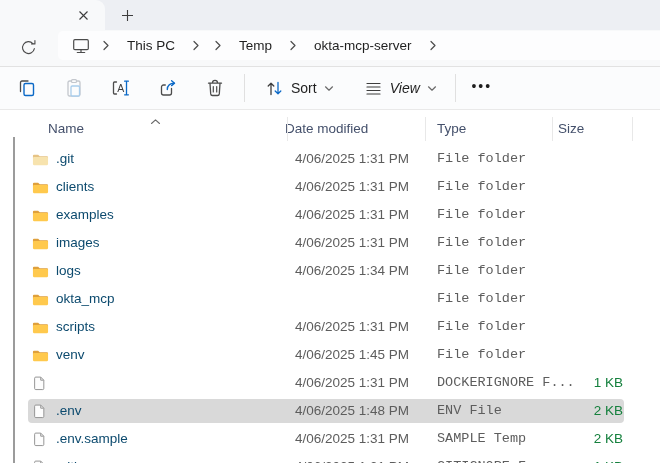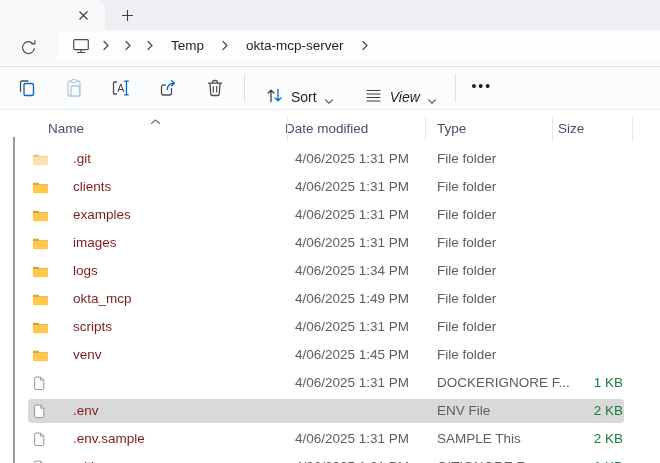--- a/index.html
+++ b/index.html
@@ -29,40 +29,40 @@
               border:none;background:transparent;padding:0;border-radius:4px;}
 
   
   .toolbar{position:absolute;top:66px;left:0;right:0;height:44px;background:#fbfcfd;
            border-top:1px solid #e2e2e2;border-bottom:1px solid #e9e9e9;
            display:flex;align-items:center;padding-left:8px;box-sizing:border-box;}
   .tbtn{width:38px;height:34px;margin-right:9px;border:none;background:transparent;border-radius:5px;
         display:flex;align-items:center;justify-content:center;padding:0;}
   .tsep{width:1px;height:28px;background:#e0e0e0;margin:0 10px 0 1px;}
   .tbtn-label{height:34px;border:none;background:transparent;border-radius:5px;display:flex;
-              align-items:flex-end;gap:7px;padding:0 10px;font:14px "Liberation Sans","DejaVu Sans",sans-serif;color:#1f1f1f;}
+              align-items:center;gap:7px;padding:0 10px;font:14px "Liberation Sans","DejaVu Sans",sans-serif;color:#1f1f1f;}
   .tbtn-more{width:40px;height:34px;border:none;background:transparent;border-radius:5px;
              font:14px "Liberation Sans","DejaVu Sans",sans-serif;letter-spacing:2px;color:#1f1f1f;padding-bottom:6px;}
 
   
   .content{position:absolute;top:111px;left:0;right:0;bottom:0;background:#fff;}
   .pane-splitter{position:absolute;left:13px;top:26px;bottom:0;width:2px;background:#9b9b9b;}
   .listhead{position:absolute;top:2px;left:0;right:0;height:32px;text-decoration:underline;}
   .hcell{position:absolute;top:0;height:32px;line-height:32px;font-size:13.5px;color:#44506b;white-space:nowrap;}
   .h-name{left:48px;} .h-date{left:285px;} .h-type{left:437px;text-align:center;} .h-size{left:558px;}
   .hsep{position:absolute;top:4px;height:24px;width:1px;background:#e8e8e8;}
   .sortind{position:absolute;left:150px;top:-1px;}
   .rows{position:absolute;top:34px;left:0;right:0;bottom:0;overflow:hidden;}
   .row{position:relative;height:28px;}
   .row.selected .rowbg{position:absolute;left:28px;width:596px;top:2px;bottom:2px;background:#d9d9d9;border-radius:4px;}
   .cell{position:absolute;top:0;height:28px;line-height:28px;font-size:13.5px;white-space:nowrap;}
   .c-icon{left:32px;top:6px;height:16px;line-height:16px;}
-  .c-name{left:73px;color:#7f1d1d;}
+  .c-name{left:56px;color:#0c4a6e;}
   .c-date{left:295px;color:#5d5d5d;}
-  .c-type{left:437px;color:#5d5d5d;}
+  .c-type{left:437px;color:#5d5d5d;font-family:Liberation Mono, monospace;}
   .c-size{left:548px;width:75px;text-align:right;color:#15803d;}
   .row .i-folder,.row .i-file{display:none;}
   .row.folder .i-folder,.row.folder-empty .i-folder,.row.file .i-file{display:block;}
   .row.folder .f-back{fill:#dfa03c;} .row.folder .f-front{fill:#ffc94d;}
   .row.folder-empty .f-back{fill:#e6c385;} .row.folder-empty .f-front{fill:#f7e3ae;}
 </style>
 </head>
 <body>
 
 <div class="window">
@@ -96,20 +96,21 @@
           <path d="M10 13.7 v2.6" stroke="#4c4c4c" stroke-width="1.2"></path>
           <path d="M6.3 16.5 h7.4" stroke="#4c4c4c" stroke-width="1.2" stroke-linecap="round"></path>
         </svg>
       </span>
       <span class="crumbs">
   <span class="crumb-chev">
     <svg width="8" height="11" viewBox="0 0 8 11">
       <path d="M2 1.5 L6 5.5 L2 9.5" stroke="#4c4c4c" stroke-width="1.2" fill="none" stroke-linecap="round" stroke-linejoin="round"></path>
     </svg>
   </span>
+<button class="crumb">This PC</button>
   <span class="crumb-chev">
     <svg width="8" height="11" viewBox="0 0 8 11">
       <path d="M2 1.5 L6 5.5 L2 9.5" stroke="#4c4c4c" stroke-width="1.2" fill="none" stroke-linecap="round" stroke-linejoin="round"></path>
     </svg>
   </span>
   <span class="crumb-chev">
     <svg width="8" height="11" viewBox="0 0 8 11">
       <path d="M2 1.5 L6 5.5 L2 9.5" stroke="#4c4c4c" stroke-width="1.2" fill="none" stroke-linecap="round" stroke-linejoin="round"></path>
     </svg>
   </span>
@@ -289,21 +290,20 @@
   <div class="row folder">
     <div class="rowbg"></div>
     <span class="cell c-icon">
       <svg class="i-folder" width="17" height="16" viewBox="0 0 18 16">
         <path class="f-back" d="M1 4.6 q0 -1.1 1.1 -1.1 h4.4 l1.7 1.7 h7.7 q1.1 0 1.1 1.1 v1 H1 z"></path>
         <rect class="f-front" x="1" y="5.8" width="16" height="8.7" rx="1.1"></rect>
       </svg>
 
     </span>
     <span class="cell c-name">okta_mcp</span>
-    <span class="cell c-date">4/06/2025 1:49 PM</span>
     <span class="cell c-type">File folder</span>
     <span class="cell c-size"></span>
   </div>
 
   <div class="row folder">
     <div class="rowbg"></div>
     <span class="cell c-icon">
       <svg class="i-folder" width="17" height="16" viewBox="0 0 18 16">
         <path class="f-back" d="M1 4.6 q0 -1.1 1.1 -1.1 h4.4 l1.7 1.7 h7.7 q1.1 0 1.1 1.1 v1 H1 z"></path>
         <rect class="f-front" x="1" y="5.8" width="16" height="8.7" rx="1.1"></rect>
@@ -348,36 +348,37 @@
   <div class="row file selected">
     <div class="rowbg"></div>
     <span class="cell c-icon">
 
       <svg class="i-file" width="15" height="16" viewBox="0 0 16 16">
         <path d="M4 1.7 h5.3 L12.6 5 v8.8 a1.2 1.2 0 0 1 -1.2 1.2 H4 a1.2 1.2 0 0 1 -1.2 -1.2 V2.9 A1.2 1.2 0 0 1 4 1.7 z" fill="#fdfdfd" stroke="#8f8f8f" stroke-width="1"></path>
         <path d="M9.3 1.9 V5 h3.1" fill="none" stroke="#8f8f8f" stroke-width="1"></path>
       </svg>
     </span>
     <span class="cell c-name">.env</span>
+    <span class="cell c-date">4/06/2025 1:48 PM</span>
     <span class="cell c-type">ENV File</span>
     <span class="cell c-size">2 KB</span>
   </div>
 
   <div class="row file">
     <div class="rowbg"></div>
     <span class="cell c-icon">
 
       <svg class="i-file" width="15" height="16" viewBox="0 0 16 16">
         <path d="M4 1.7 h5.3 L12.6 5 v8.8 a1.2 1.2 0 0 1 -1.2 1.2 H4 a1.2 1.2 0 0 1 -1.2 -1.2 V2.9 A1.2 1.2 0 0 1 4 1.7 z" fill="#fdfdfd" stroke="#8f8f8f" stroke-width="1"></path>
         <path d="M9.3 1.9 V5 h3.1" fill="none" stroke="#8f8f8f" stroke-width="1"></path>
       </svg>
     </span>
     <span class="cell c-name">.env.sample</span>
     <span class="cell c-date">4/06/2025 1:31 PM</span>
-    <span class="cell c-type">SAMPLE This</span>
+    <span class="cell c-type">SAMPLE Temp</span>
     <span class="cell c-size">2 KB</span>
   </div>
 
   <div class="row file">
     <div class="rowbg"></div>
     <span class="cell c-icon">
 
       <svg class="i-file" width="15" height="16" viewBox="0 0 16 16">
         <path d="M4 1.7 h5.3 L12.6 5 v8.8 a1.2 1.2 0 0 1 -1.2 1.2 H4 a1.2 1.2 0 0 1 -1.2 -1.2 V2.9 A1.2 1.2 0 0 1 4 1.7 z" fill="#fdfdfd" stroke="#8f8f8f" stroke-width="1"></path>
         <path d="M9.3 1.9 V5 h3.1" fill="none" stroke="#8f8f8f" stroke-width="1"></path>

